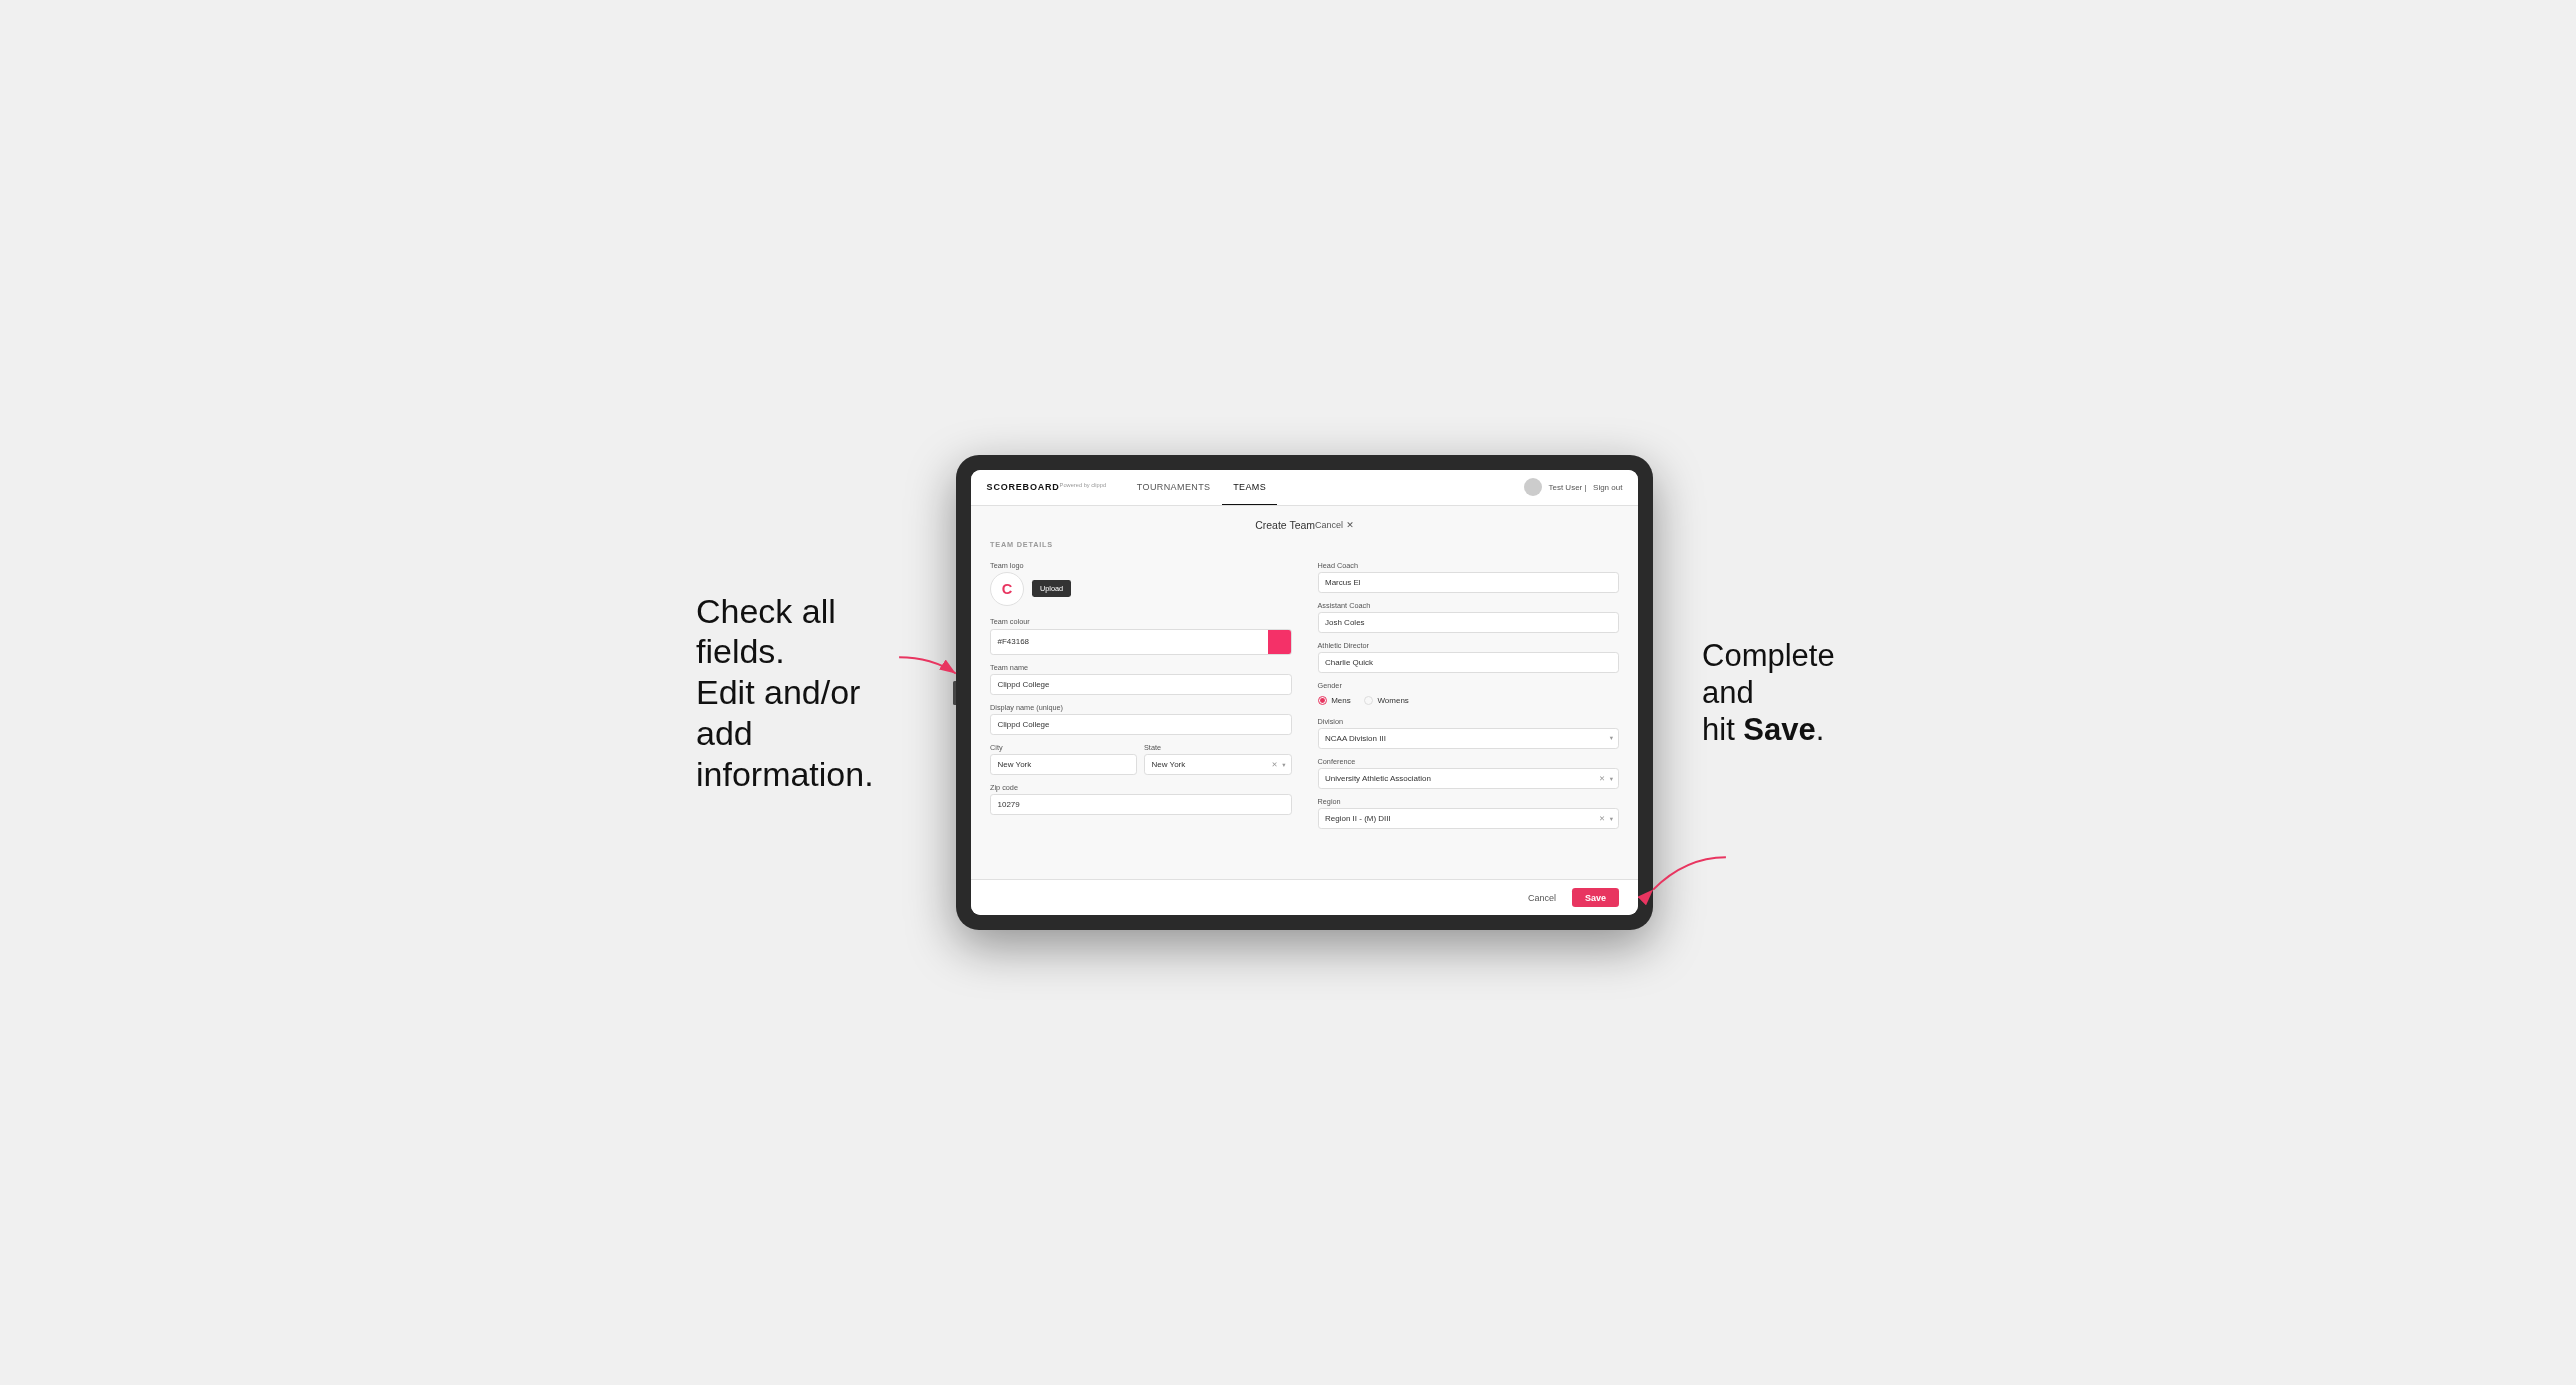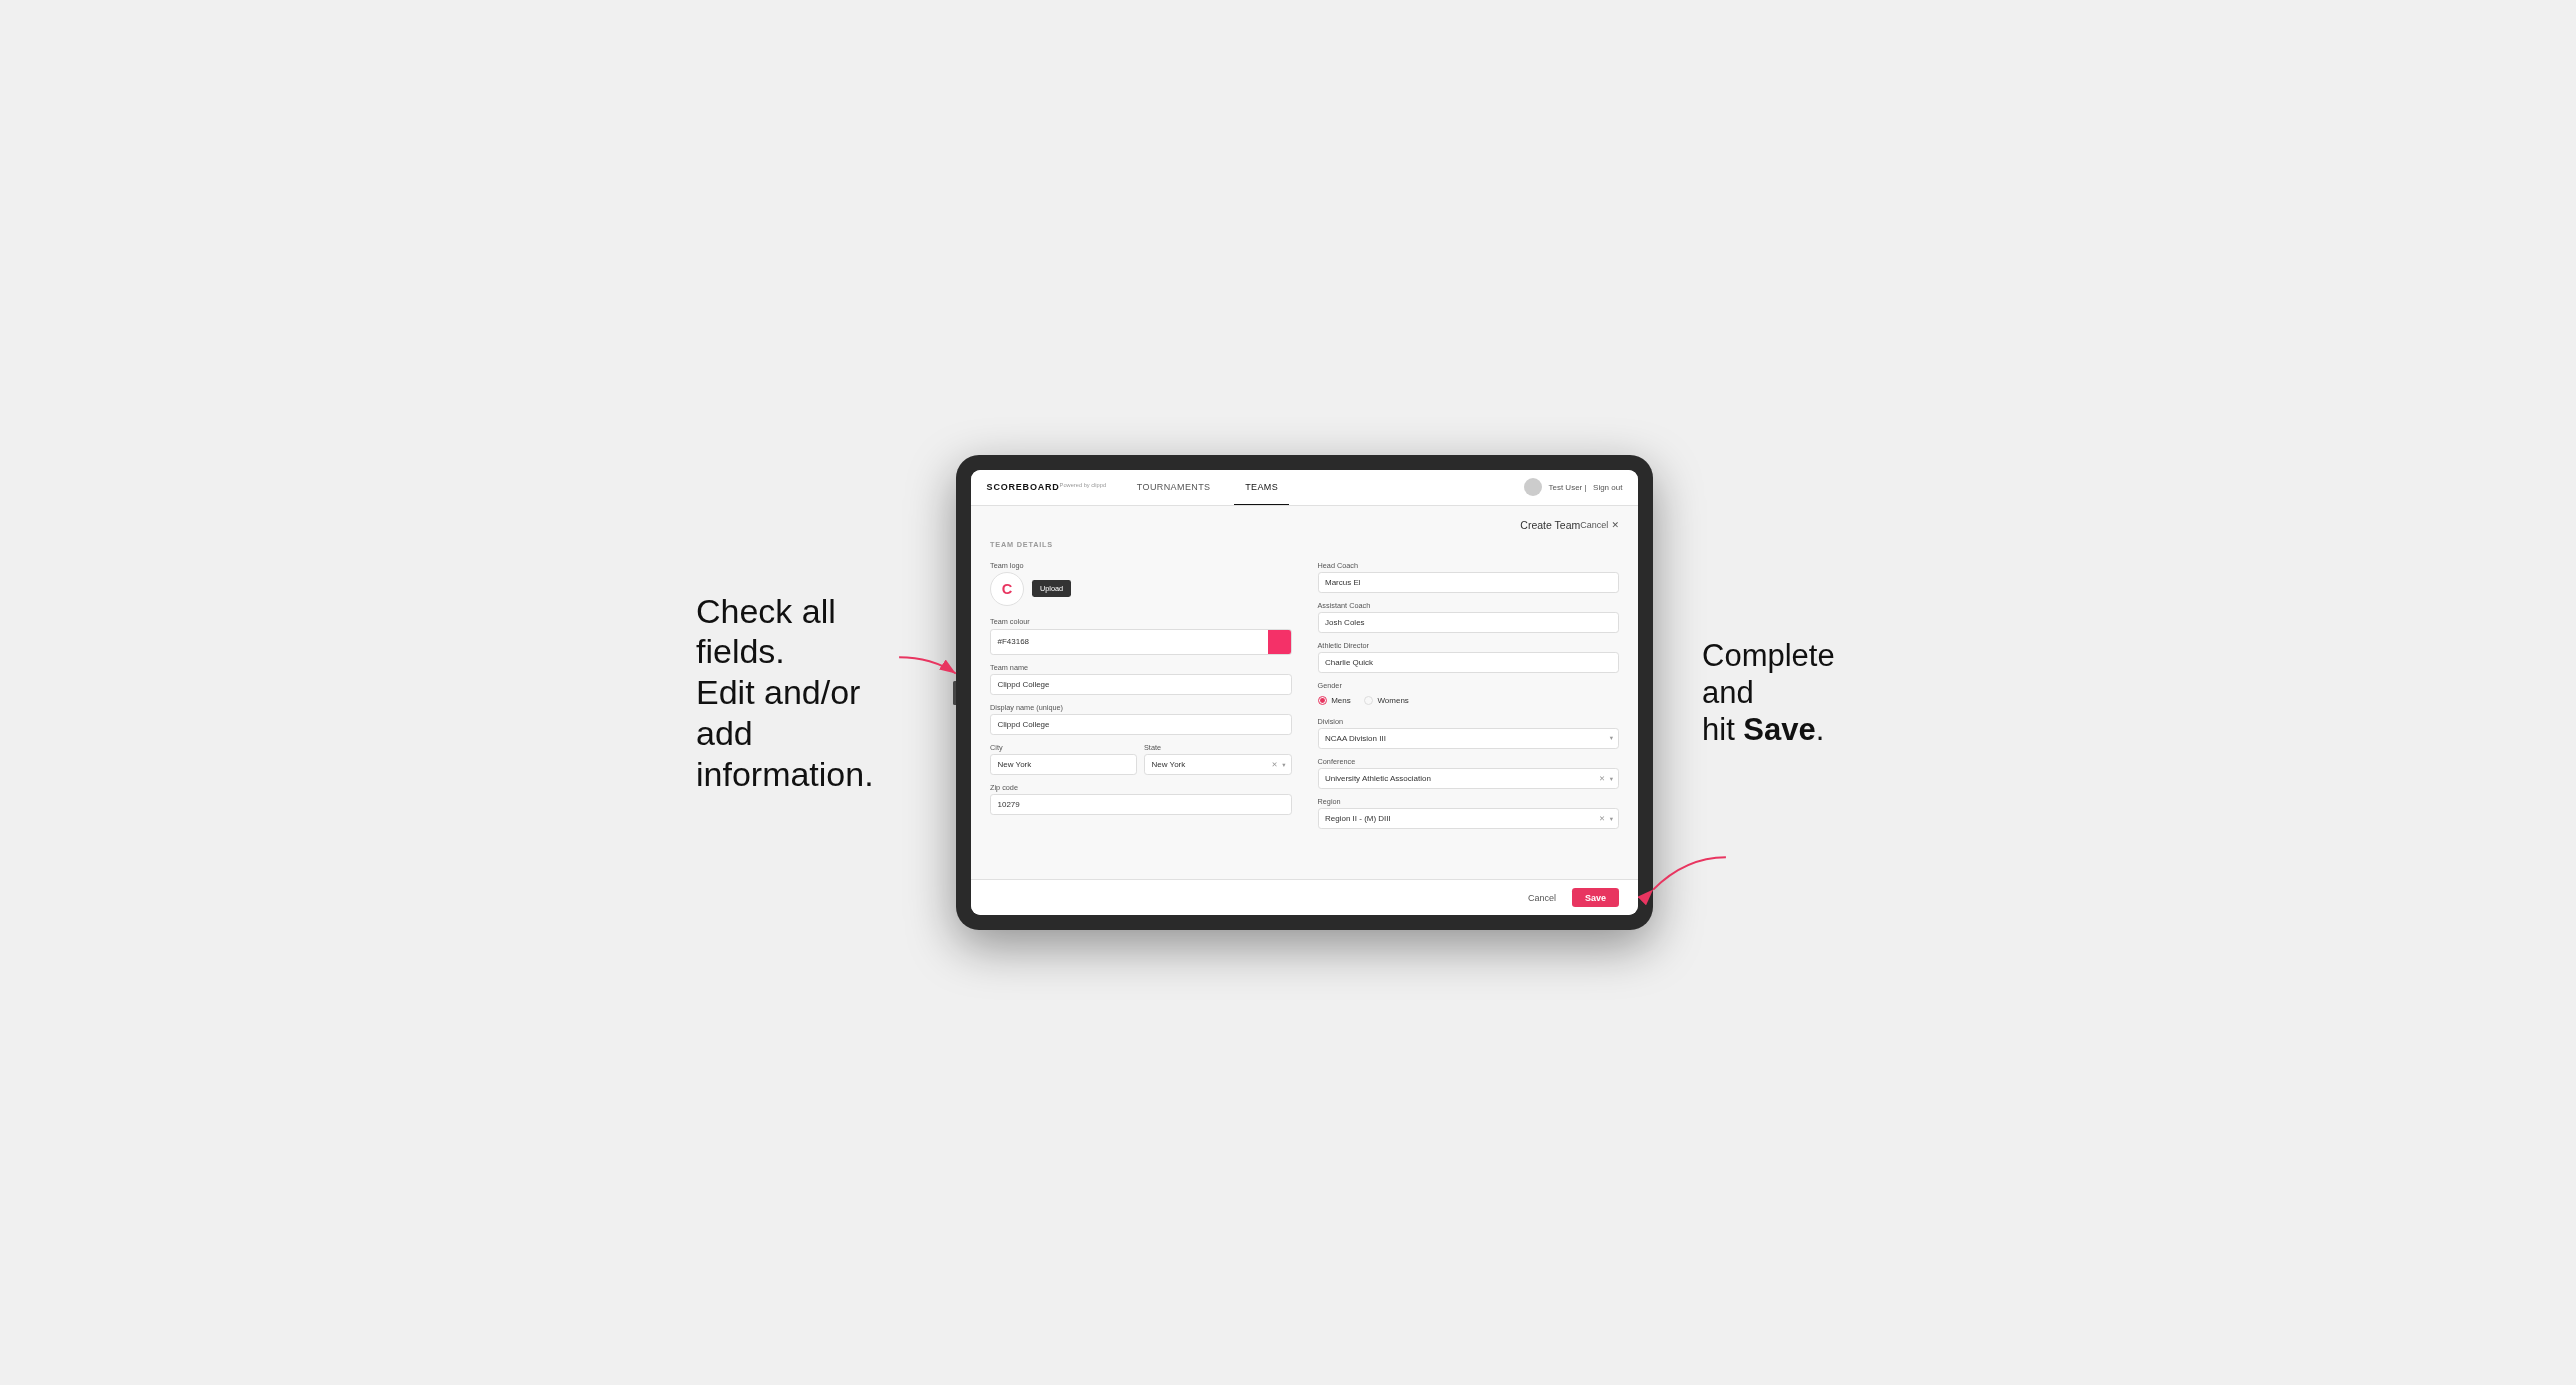--- a/index.html
+++ b/index.html
@@ -85,21 +85,21 @@
       text-transform: uppercase;
     }
 
     .nav-logo-sub {
       font-size: 5.7px;
       color: #999;
     }
 
     .nav-tabs {
       display: flex;
-      gap: 12px;
+      gap: 0;
       flex: 1;
     }
 
     .nav-tab {
       padding: 0 11.3px;
       height: 36px;
       display: flex;
       align-items: center;
       font-size: 9px;
       font-weight: 500;
@@ -137,21 +137,21 @@
 
     
     .main-content {
       padding: 13px 19.4px;
       background: #f8f8f8;
       min-height: 373px;
     }
 
     .cancel-bar {
       display: flex;
-      justify-content: flex-end;
+      justify-content: center;
       align-items: center;
       margin-bottom: 9.7px;
     }
 
     .cancel-bar-title {
       font-size: 10.5px;
       color: #333;
     }
 
     .cancel-btn-top {

